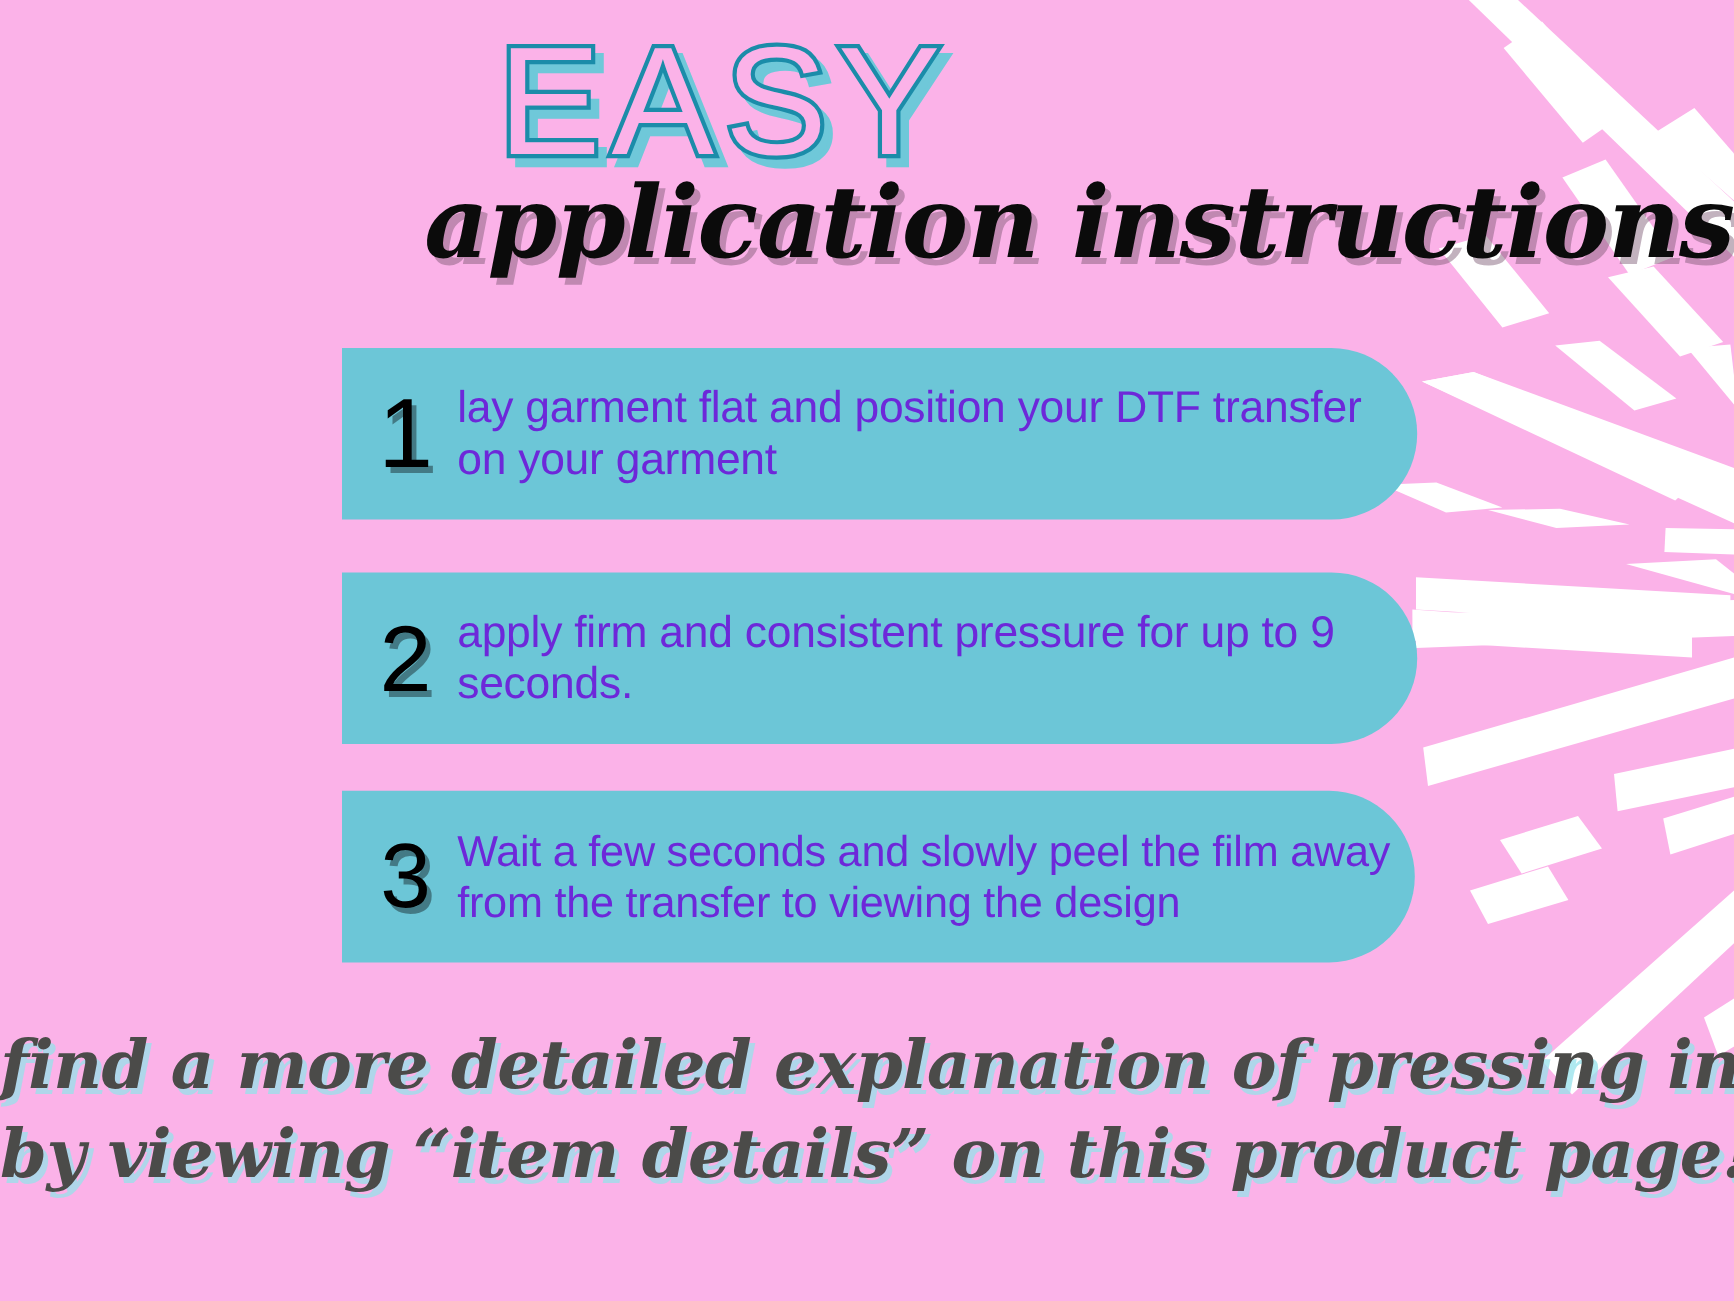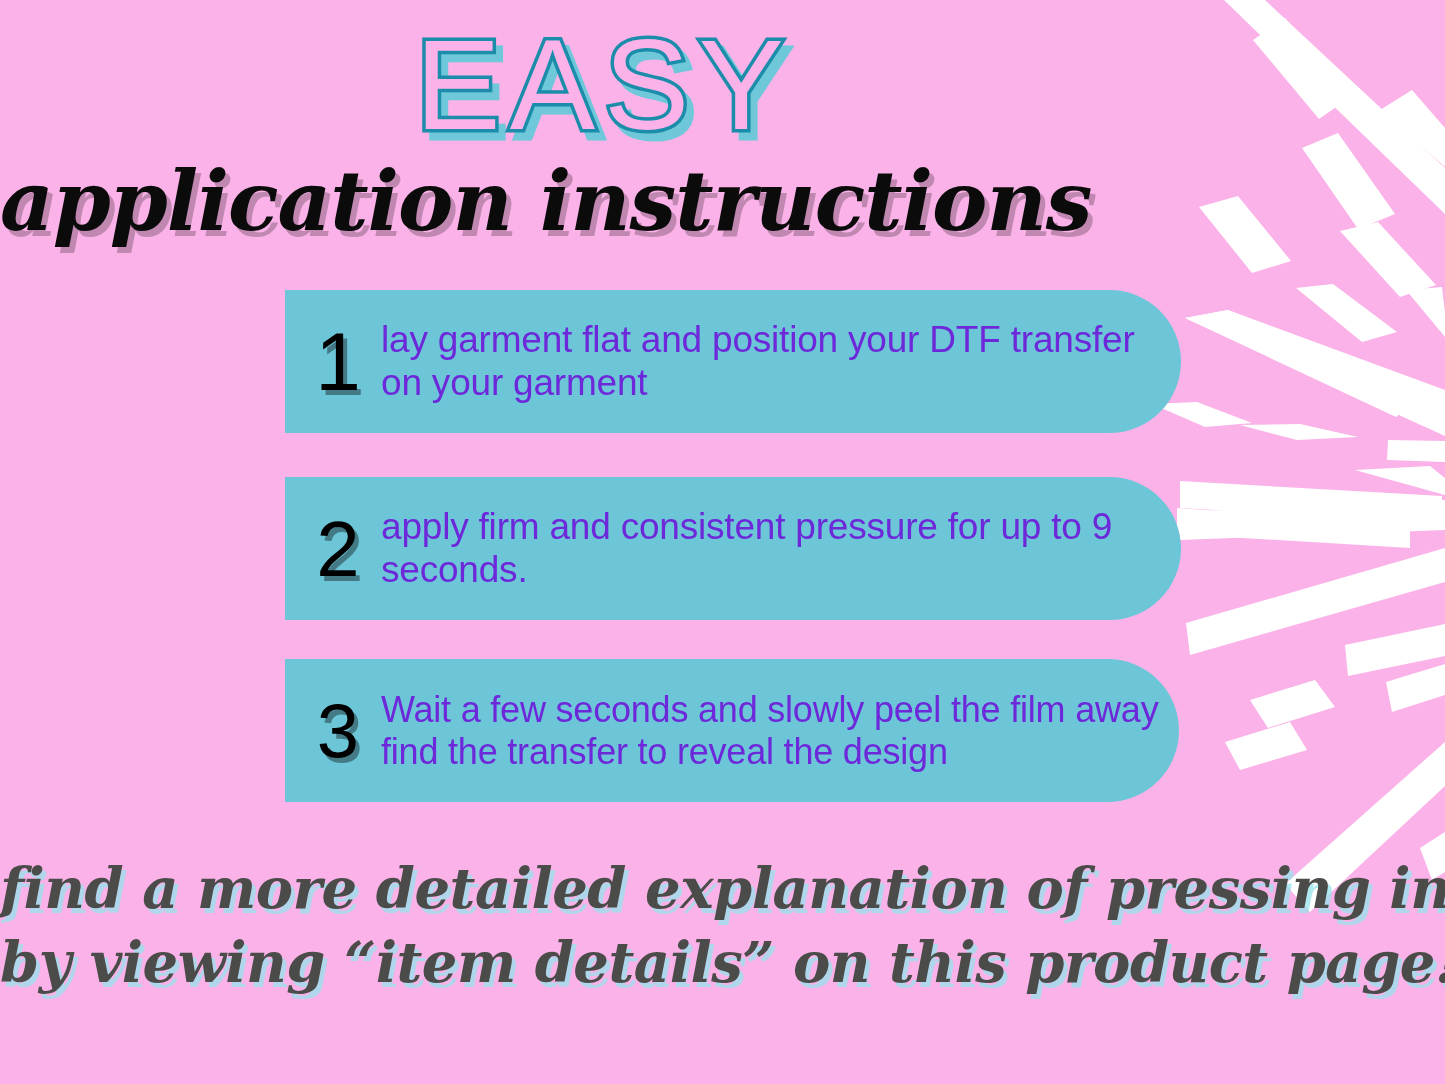--- a/index.html
+++ b/index.html
@@ -58,24 +58,24 @@
     color: #FBB2E8;
     -webkit-text-stroke: 7px #1B8CA9;
     paint-order: stroke fill;
     z-index: 2;
     white-space: pre;
   }
 
   
   .script-wrap {
     position: absolute;
-    top: 152px;
+    top: 136px;
     left: 0;
     width: 1445px;
-    text-align: left;
+    text-align: right;
   }
   .script-main {
     display: inline-block;
     font-family: "DejaVu Serif", serif;
     font-style: italic;
     font-weight: bold;
     font-size: 83px;
     letter-spacing: -1px;
     color: #0B0B0B;
     text-shadow: 5px 6px 0 rgba(120, 85, 110, 0.45);
@@ -205,21 +205,21 @@
     <span class="step-text">lay garment flat and position your DTF transfer on your garment</span>
   </div>
 
   <div class="pill" id="pill-2">
     <span class="step-num">2</span>
     <span class="step-text">apply firm and consistent pressure for up to 9 seconds.</span>
   </div>
 
   <div class="pill" id="pill-3">
     <span class="step-num">3</span>
-    <span class="step-text">Wait a few seconds and slowly peel the film away find the transfer to reveal the design</span>
+    <span class="step-text">Wait a few seconds and slowly peel the film away from the transfer to viewing the design</span>
   </div>
 
   <div class="footer-wrap">
     <div class="footer-line">find a more detailed explanation of pressing instructions</div>
     <div class="footer-line">by viewing “item details” on this product page!</div>
   </div>
 
 </div>
 
 </body></html>

